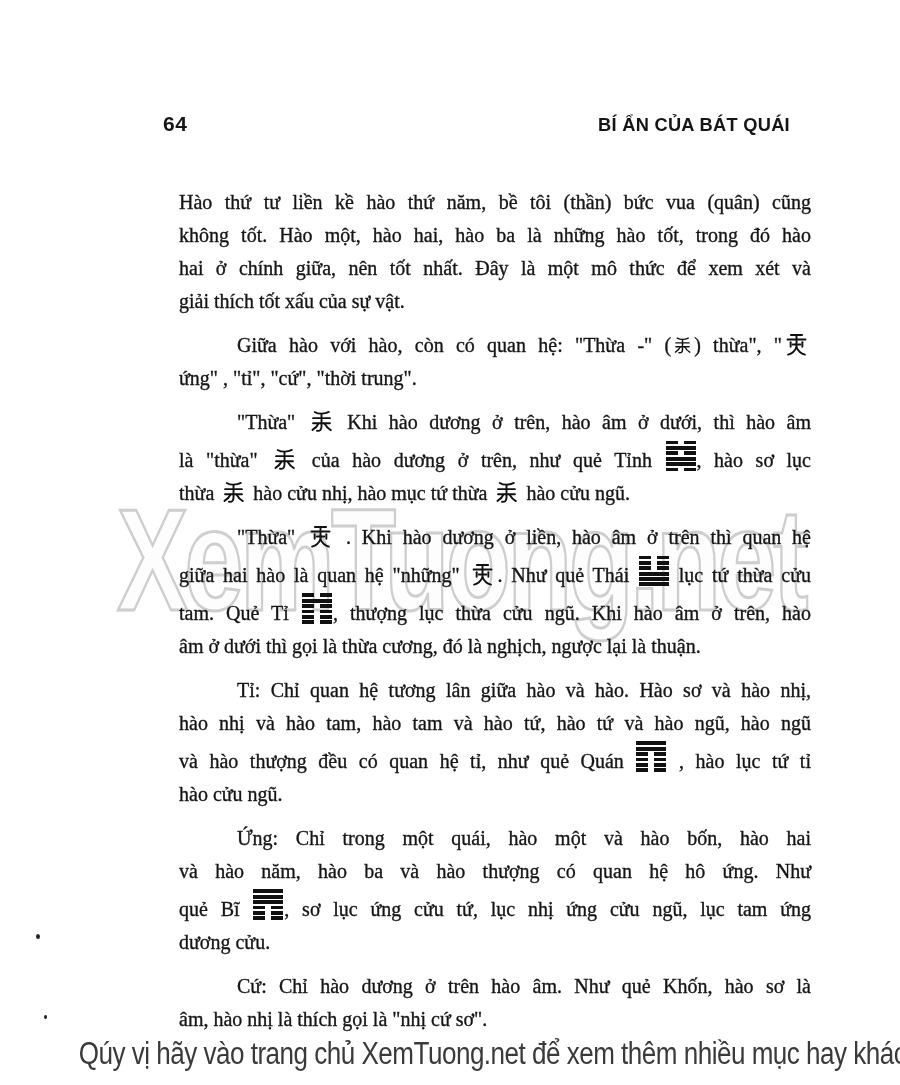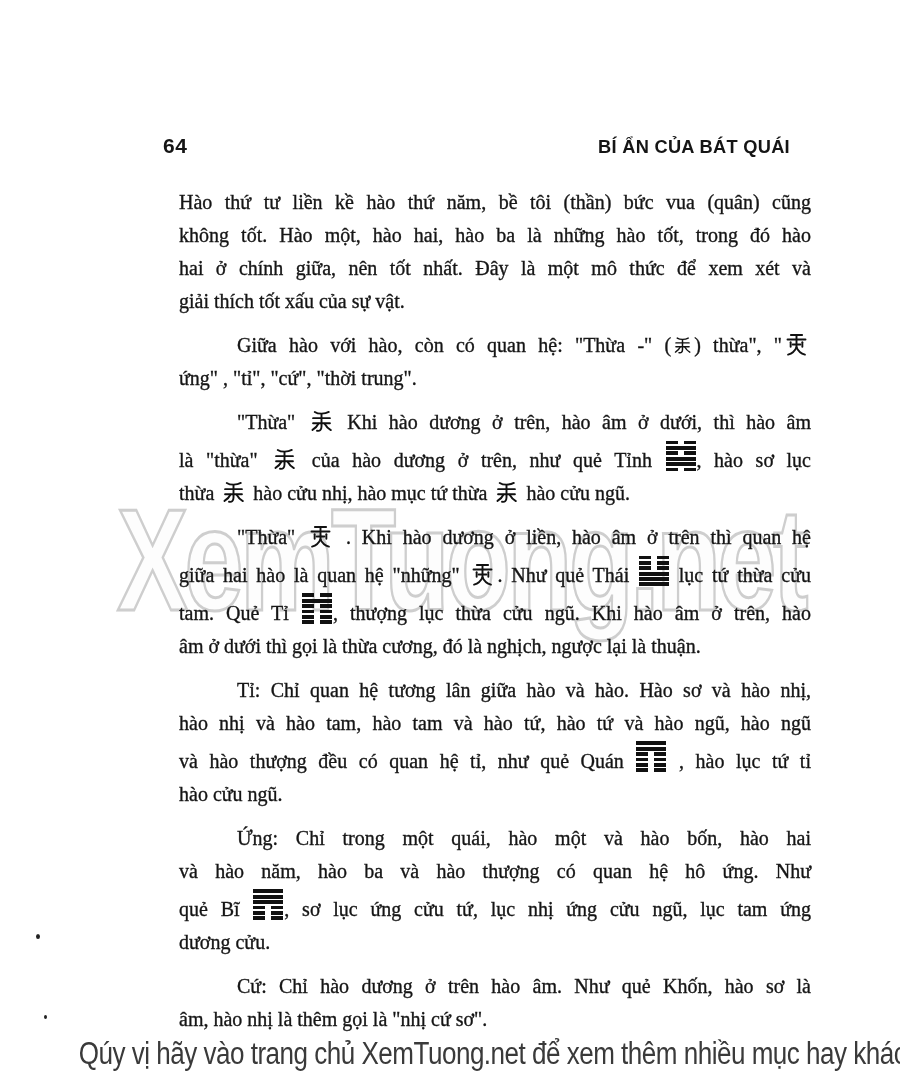--- a/index.html
+++ b/index.html
@@ -9,21 +9,21 @@
     font-family:"Liberation Serif","DejaVu Serif",serif;
     color:#151515;
   }
   
   .header {
     position:absolute; left:163px; right:110px; top:112px;
     display:flex; justify-content:space-between; align-items:baseline;
   }
   .page-num {
     font-family:"Liberation Sans","DejaVu Sans",sans-serif;
-    font-weight:bold; font-size:21px; letter-spacing:0.5px;margin-top:22px;
+    font-weight:bold; font-size:21px; letter-spacing:0.5px;
   }
   .header-title {
     font-family:"Liberation Sans","DejaVu Sans",sans-serif;
     font-weight:bold; font-size:19px; letter-spacing:0.3px;
     transform:scaleX(0.96); transform-origin:right center;
   }
   
   .watermark {
     position:absolute; left:0; right:0; top:478px; z-index:1;
     text-align:center; white-space:nowrap;
@@ -176,21 +176,21 @@
         <div class="line last"><span>hào cửu ngũ.</span></div>
       </div>
       <div class="para">
         <div class="line first"><span>Ứng: Chỉ trong một quái, hào một và hào bốn, hào hai</span></div>
         <div class="line"><span>và hào năm, hào ba và hào thượng có quan hệ hô ứng. Như</span></div>
         <div class="line"><span>quẻ Bĩ </span><span class="hex"><span class="hrow" style="display: block;"></span><span class="hrow" style="display: block;"></span><span class="hrow" style="display: block;"></span><span class="hrow broken" style="display: block;"></span><span class="hrow broken" style="display: block;"></span><span class="hrow broken" style="display: block;"></span></span><span>, sơ lục ứng cửu tứ, lục nhị ứng cửu ngũ, lục tam ứng</span></div>
         <div class="line last"><span>dương cửu.</span></div>
       </div>
       <div class="para">
         <div class="line first"><span>Cứ: Chỉ hào dương ở trên hào âm. Như quẻ Khốn, hào sơ là</span></div>
-        <div class="line last"><span>âm, hào nhị là thêm gọi là "nhị cứ sơ".</span></div>
+        <div class="line last"><span>âm, hào nhị là thích gọi là "nhị cứ sơ".</span></div>
       </div>
     </div>
 
   <div class="speck s1"></div>
   <div class="speck s2"></div>
 
   <div class="footer">
     <span class="footer-inner">Qúy vị hãy vào trang chủ XemTuong.net để xem thêm nhiều mục hay khác</span>
   </div>
 

